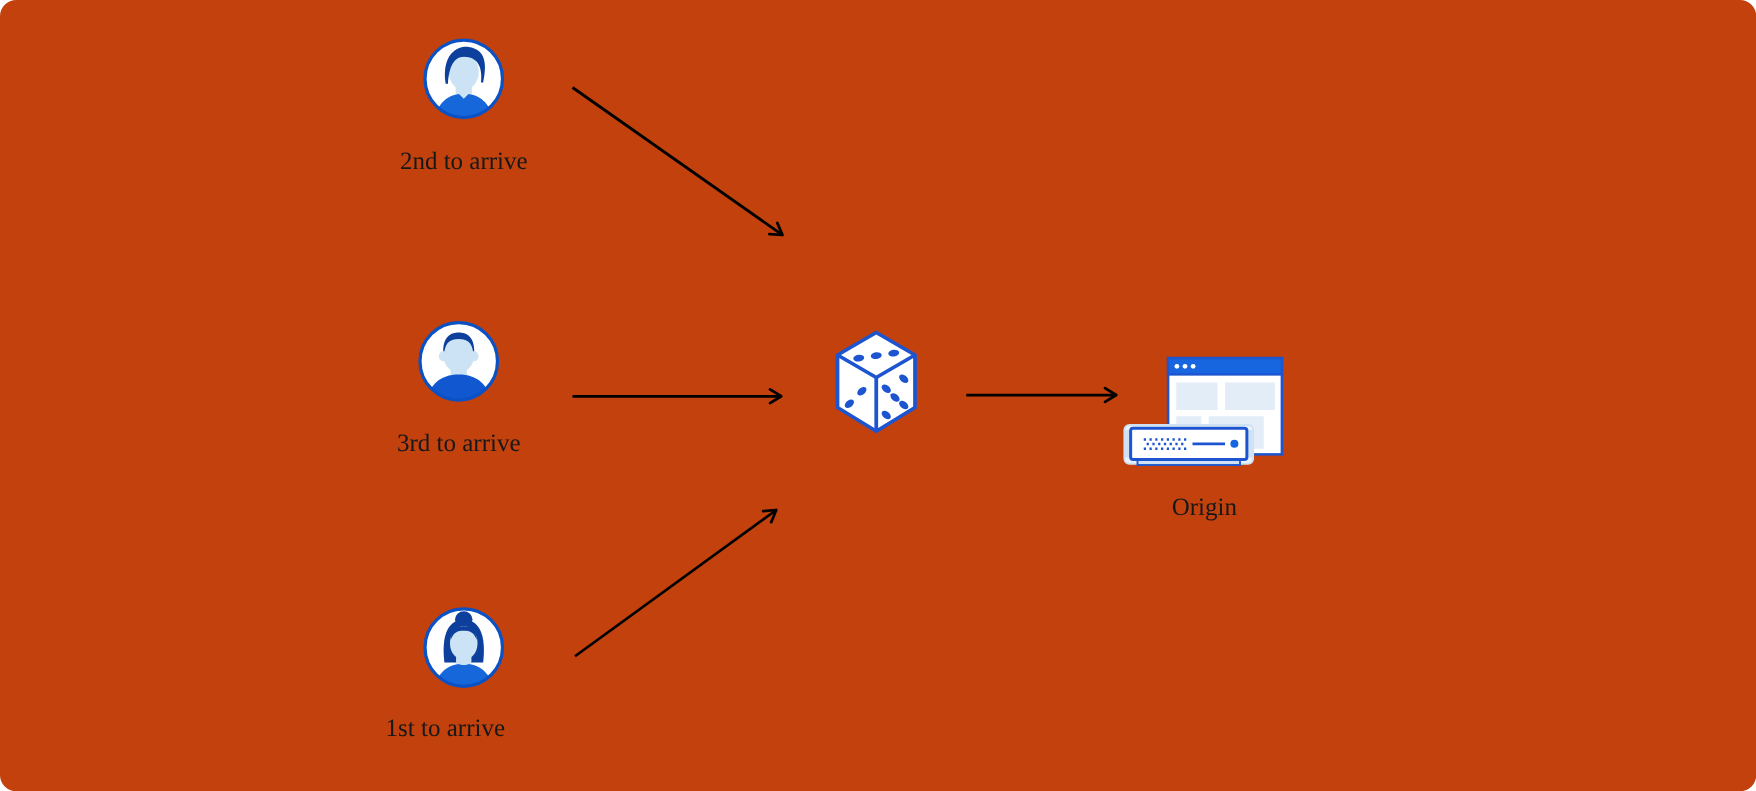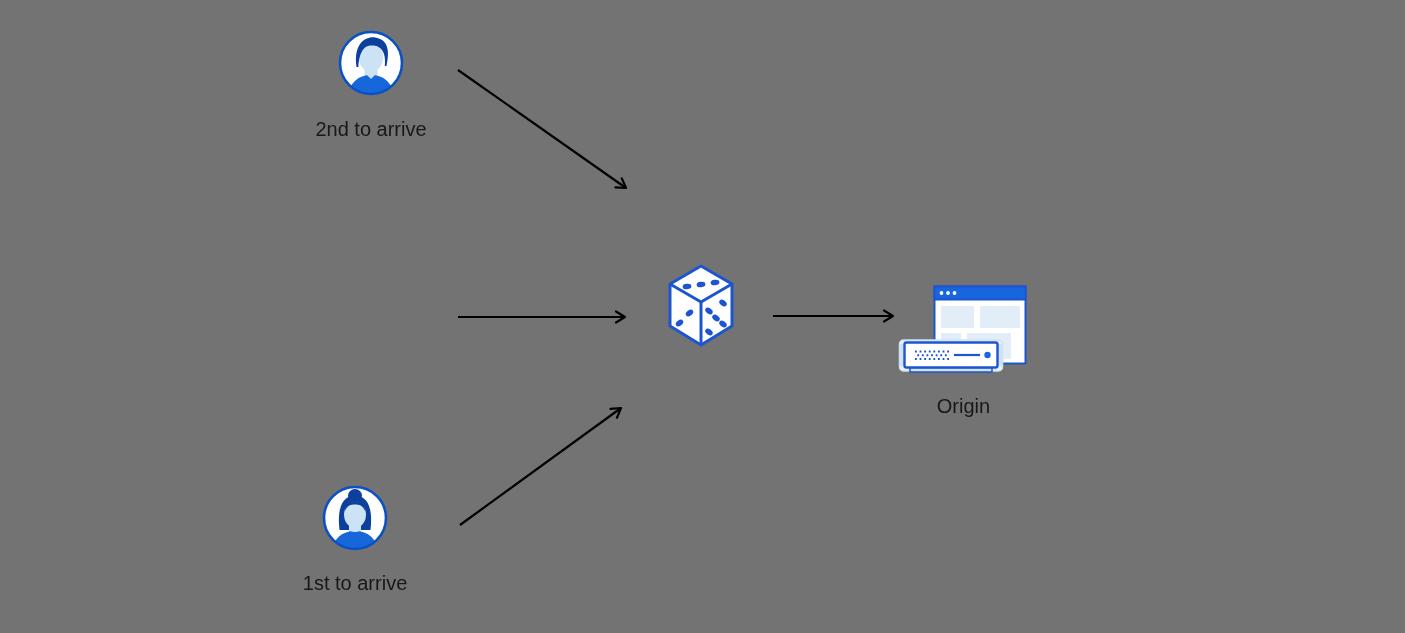--- a/index.html
+++ b/index.html
@@ -4,23 +4,24 @@
 <style>
   html, body {
     margin: 0;
     padding: 0;
     background: #ffffff;
   }
   .canvas {
     position: relative;
     width: 1405px;
     height: 633px;
-    background: #737373;
-    font-family: Liberation Sans, sans-serif;
+    background: #c2410c;
+    font-family: Liberation Serif, serif;
     overflow: hidden;
+    border-radius: 13px;
   }
   .arrows-layer {
     position: absolute;
     left: 0; top: 0;
     width: 1405px;
     height: 633px;
     pointer-events: none;
   }
   .node {
     position: absolute;
@@ -31,21 +32,21 @@
   .node-label {
     font-size: 20px;
     line-height: 24px;
     color: #17181a;
     white-space: nowrap;
     text-align: center;
   }
   
   .client-top    { left: 338px; top: 30px;  width: 66px; }
   .client-middle { left: 334px; top: 256px; width: 66px; }
-  .client-bottom { left: 322px; top: 485px; width: 66px; }
+  .client-bottom { left: 338px; top: 485px; width: 66px; align-items: flex-end; }
   .client-top    .node-label { margin-top: 21px; }
   .client-middle .node-label { margin-top: 21px; }
   .client-bottom .node-label { margin-top: 20px; }
   .dice-node   { left: 666px; top: 263px; width: 70px; }
   .origin-node { left: 896px; top: 278px; width: 135px; }
   .origin-node .node-label { margin-top: 16px; }
   .avatar-svg { display: block; width: 66px; height: 66px; }
   .dice-svg   { display: block; width: 70px; height: 86px; }
   .origin-svg { display: block; width: 135px; height: 100px; }
 </style>
@@ -81,20 +82,40 @@
         <path d="M33,45 C19,45 11.5,54 9.5,66 L56.5,66 C54.5,54 47,45 33,45 Z" fill="#1667d9"></path>
         <path d="M28,44 L33,49 L38,44 L38,41 L28,41 Z" fill="#cbe3f5"></path>
         <ellipse cx="33" cy="27.5" rx="12" ry="14.5" fill="#cbe3f5"></ellipse>
         <path d="M18.5,37 C15,11 30,6.5 37,7.5 C50,9.5 52,20 48.5,36 L46.8,36 C48.5,21 42,15.5 34,15.5 C24,15 21,26 20.4,37 Z" fill="#0d3f9c"></path>
       </g>
       <circle cx="33" cy="33" r="31" fill="none" stroke="#0b51c6" stroke-width="2.6"></circle>
     </svg>
     <div class="node-label">2nd to arrive</div>
   </div>
 
+  <div class="node client-middle">
+    <svg class="avatar-svg" viewBox="0 0 66 66">
+      <defs>
+          <clipPath id="clipB">
+            <circle cx="33" cy="33" r="31"></circle>
+          </clipPath>
+        </defs>
+      <circle cx="33" cy="33" r="31" fill="#ffffff"></circle>
+      <g clip-path="url(#clipB)">
+        <rect x="26.5" y="33" width="13" height="14" fill="#cbe3f5"></rect>
+        <path d="M33,43.5 C17,43.5 9,53 7,66 L59,66 C57,53 49,43.5 33,43.5 Z" fill="#1057d0"></path>
+        <ellipse cx="20.5" cy="29" rx="3.4" ry="4" fill="#cbe3f5"></ellipse>
+        <ellipse cx="45.5" cy="29" rx="3.4" ry="4" fill="#cbe3f5"></ellipse>
+        <ellipse cx="33" cy="28" rx="12.4" ry="14.2" fill="#cbe3f5"></ellipse>
+        <path d="M20.6,25 C20.6,13 27,10 33,10 C39,10 45.4,13 45.4,25 L44.4,25 C43.5,18.5 40,15.2 33,15.2 C26,15.2 22.5,18.5 21.6,25 Z" fill="#0d3f9c"></path>
+      </g>
+      <circle cx="33" cy="33" r="31" fill="none" stroke="#0b51c6" stroke-width="2.6"></circle>
+    </svg>
+    <div class="node-label">3rd to arrive</div>
+  </div>
 
   <div class="node client-bottom">
     <svg class="avatar-svg" viewBox="0 0 66 66">
       <defs>
           <clipPath id="clipC">
             <circle cx="33" cy="33" r="31"></circle>
           </clipPath>
         </defs>
       <circle cx="33" cy="33" r="31" fill="#ffffff"></circle>
       <g clip-path="url(#clipC)">

